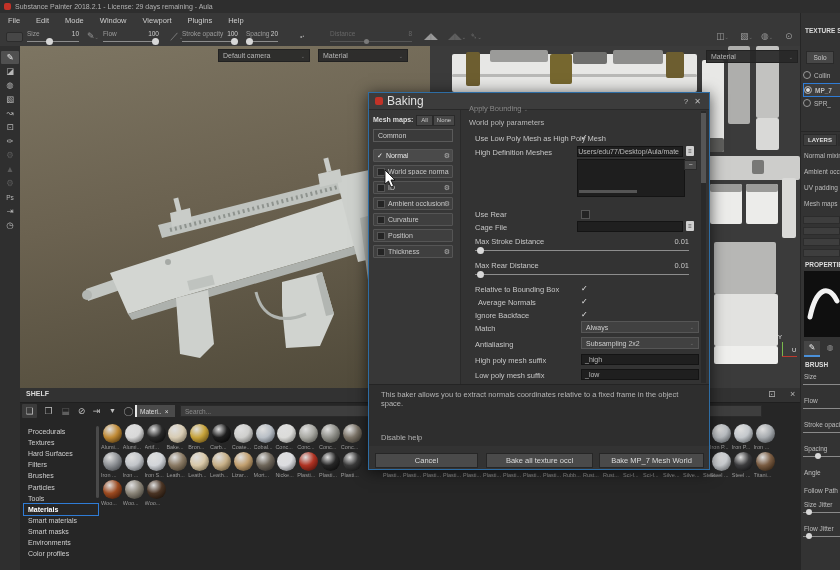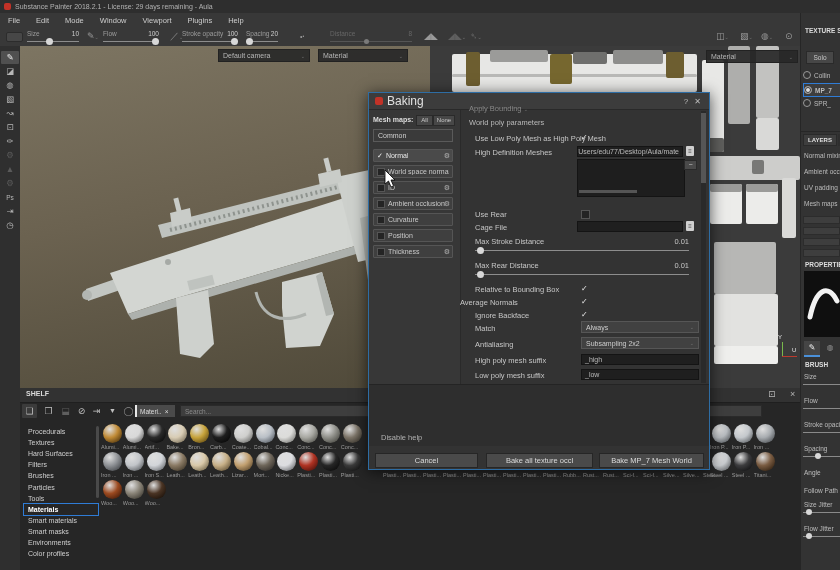--- a/index.html
+++ b/index.html
@@ -506,21 +506,21 @@
 
     <span class="dlab" style="left:106px;top:168px">Max Rear Distance</span>
     <span class="dlab" style="left:300px;top:168px;width:20px;text-align:right">0.01</span>
     <div class="dslider" style="left:106px;top:181px;width:214px">
         <span class="dsh" style="left:2px"></span>
       </div>
 
     <div id="dchecks" class="abs" style="left:0;top:0">
         <span class="dlab" style="left: 106px; top: 192px;">Relative to Bounding Box</span>
         <span class="dcheck" style="left: 212px; top: 191px;">✓</span>
-        <span class="dlab" style="left: 91px; top: 205px;">Average Normals</span>
+        <span class="dlab" style="left: 109px; top: 205px;">Average Normals</span>
         <span class="dcheck" style="left: 212px; top: 204px;">✓</span>
         <span class="dlab" style="left: 106px; top: 218px;">Ignore Backface</span>
         <span class="dcheck" style="left: 212px; top: 217px;">✓</span>
       </div>
 
     <span class="dlab" style="left:106px;top:231px">Match</span>
     <div class="ddrop" style="left:212px;top:228px;width:118px;height:12px">
       <span>Always</span>
         <span class="tchev">⌄</span>
     </div>
@@ -536,20 +536,21 @@
     <span class="dlab" style="left:106px;top:278px">Low poly mesh suffix</span>
     <div class="dfield" style="left:212px;top:276px;width:118px;height:11px">
       <span>_low</span>
     </div>
 
     <div class="vscroll">
         <div class="h"></div>
       </div>
 
     <div class="helparea">
+      <span class="abs" style="left:12px;top:5px;width:320px;font-size:7.5px;color:#b5b5b5">This baker allows you to extract normals coordinates relative to a fixed frame in the object space.</span>
       <span class="abs" style="left:12px;top:48px;font-size:7.5px;color:#b0b0b0">Disable help</span>
     </div>
     <div id="dbtns">
         <div class="dbtn" style="left: 6px; width: 103px;">Cancel</div>
         <div class="dbtn" style="left: 117px; width: 107px;">Bake all texture occl</div>
         <div class="dbtn" style="left: 230px; width: 105px;">Bake MP_7 Mesh World</div>
       </div>
   </div>
 
   <svg class="abs" style="left:384px;top:170px;z-index:90" width="12" height="18" viewBox="0 0 12 18">

